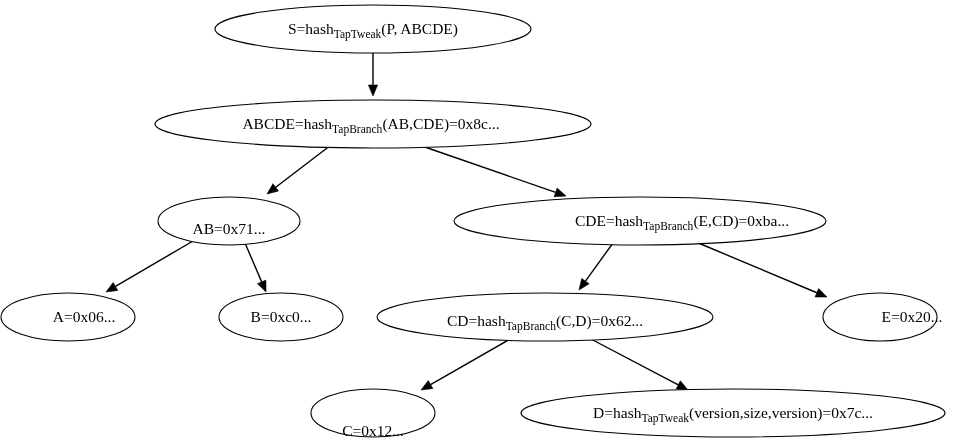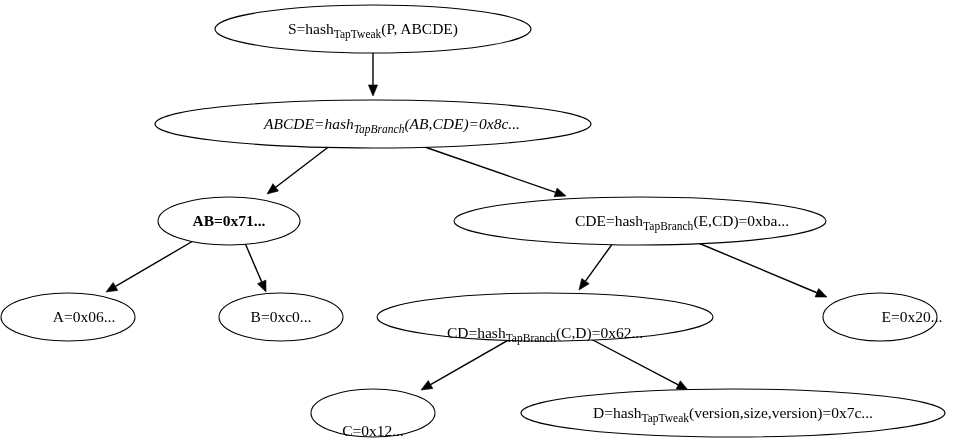--- a/index.html
+++ b/index.html
@@ -89,24 +89,24 @@
         <ellipse cx="281" cy="317" rx="62" ry="24" class="node-ellipse"></ellipse>
         <ellipse cx="545" cy="317" rx="168" ry="24" class="node-ellipse"></ellipse>
         <ellipse cx="880" cy="317" rx="57" ry="24" class="node-ellipse"></ellipse>
         <ellipse cx="373" cy="413" rx="62" ry="24" class="node-ellipse"></ellipse>
         <ellipse cx="733" cy="413" rx="212" ry="24" class="node-ellipse"></ellipse>
       </g>
   </svg>
 
   <div id="labels-layer">
       <div class="node-label" style="left: 373px; top: 29px;"><span>S=hash</span><sub>TapTweak</sub><span>(P, ABCDE)</span></div>
-      <div class="node-label" style="left: 392px; top: 124px; font-style: italic;"><span>ABCDE=hash</span><sub>TapBranch</sub><span>(AB,CDE)=0x8c...</span></div>
-      <div class="node-label" style="left: 229px; top: 221px; font-weight: bold;"><span>AB=0x71...</span></div>
+      <div class="node-label" style="left: 371px; top: 124px;"><span>ABCDE=hash</span><sub>TapBranch</sub><span>(AB,CDE)=0x8c...</span></div>
+      <div class="node-label" style="left: 229px; top: 229px;"><span>AB=0x71...</span></div>
       <div class="node-label" style="left: 640px; top: 221px; margin-left: 42px;"><span>CDE=hash</span><sub>TapBranch</sub><span>(E,CD)=0xba...</span></div>
       <div class="node-label" style="left: 84px; top: 317px;"><span>A=0x06...</span></div>
       <div class="node-label" style="left: 281px; top: 317px;"><span>B=0xc0...</span></div>
-      <div class="node-label" style="left: 545px; top: 333px; text-align: right;"><span>CD=hash</span><sub>TapBranch</sub><span>(C,D)=0x62...</span></div>
+      <div class="node-label" style="left: 545px; top: 321px; text-align: right;"><span>CD=hash</span><sub>TapBranch</sub><span>(C,D)=0x62...</span></div>
       <div class="node-label" style="left: 880px; top: 317px; margin-left: 32px;"><span>E=0x20...</span></div>
       <div class="node-label" style="left: 373px; top: 413px; margin-top: 18px;"><span>C=0x12...</span></div>
       <div class="node-label" style="left: 733px; top: 413px;"><span>D=hash</span><sub>TapTweak</sub><span>(version,size,version)=0x7c...</span></div>
     </div>
 
 </div>
 
 </body></html>

